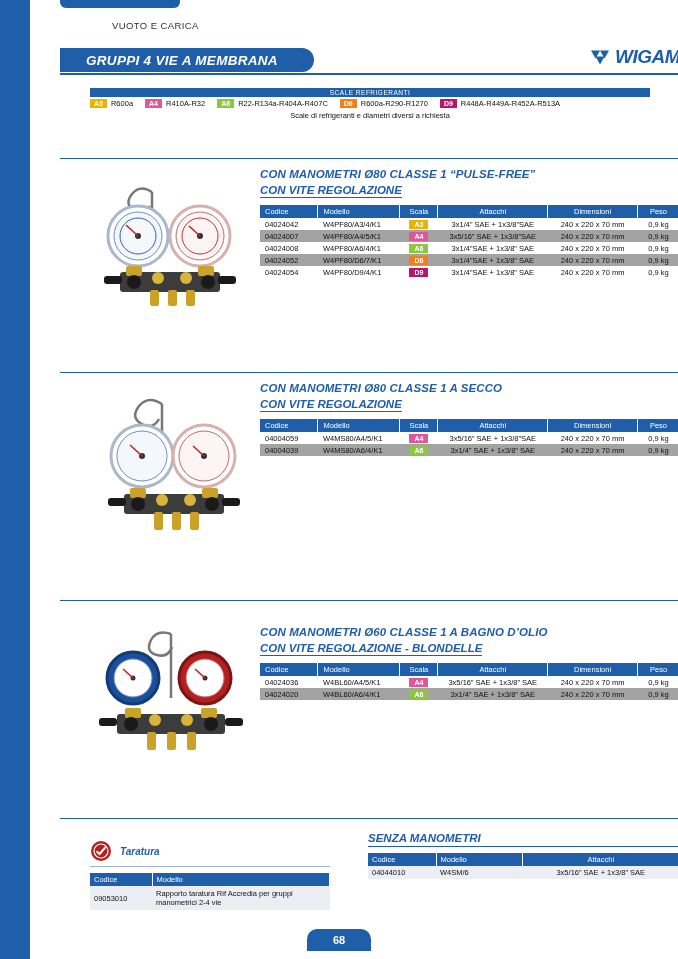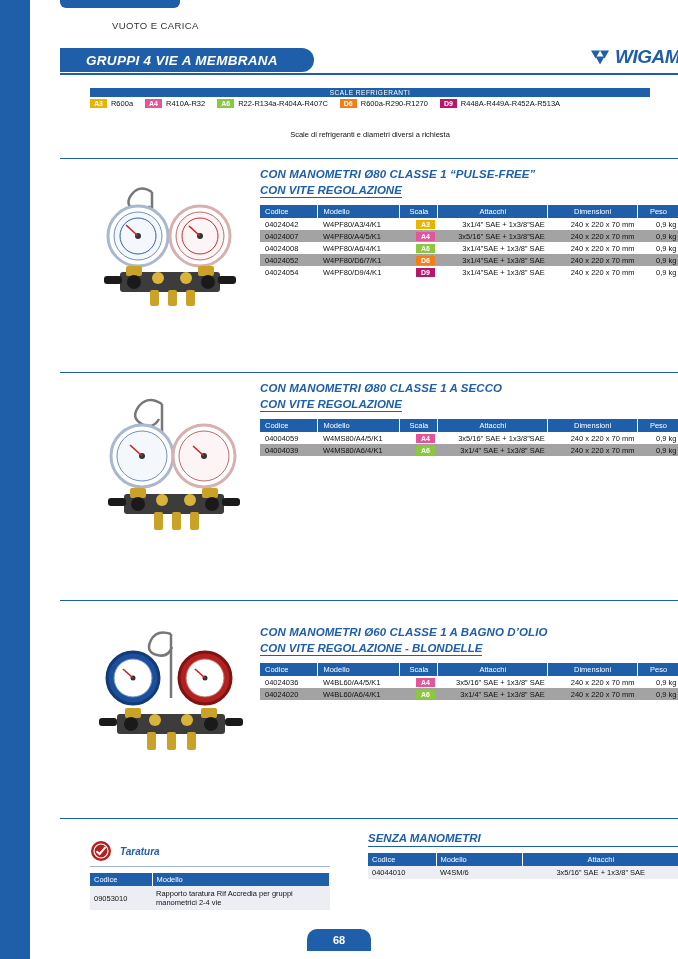--- a/index.html
+++ b/index.html
@@ -116,21 +116,21 @@
     margin-right: 4px;
   }
   .legend-desc {
     margin-right: 12px;
     white-space: nowrap;
   }
   .legend-note {
     text-align: center;
     font-size: 7.5px;
     color: #111;
-    margin-top: 22px;
+    margin-top: 3px;
     width: 100%;
   }
   
   .sep {
     position: absolute;
     left: 30px;
     width: 620px;
     height: 1px;
     background: #1f5fa9;
   }
@@ -164,21 +164,21 @@
     color: #fff;
     font-size: 7.5px;
     font-weight: normal;
     padding: 2px 3px;
     text-align: center;
     border-right: 1px solid #fff;
   }
   table.prod thead th.l { text-align: left; padding-left: 5px; }
   table.prod tbody td {
     padding: 1.5px 3px;
-    text-align: right;
+    text-align: center;
     color: #111;
     font-size: 7.5px;
   }
   table.prod tbody td.l { text-align: left; padding-left: 5px; }
   table.prod tbody tr.alt td { background: #a3a3a3; }
   .scale-cell span {
     display: inline-block;
     color: #fff;
     font-weight: bold;
     font-size: 7px;

